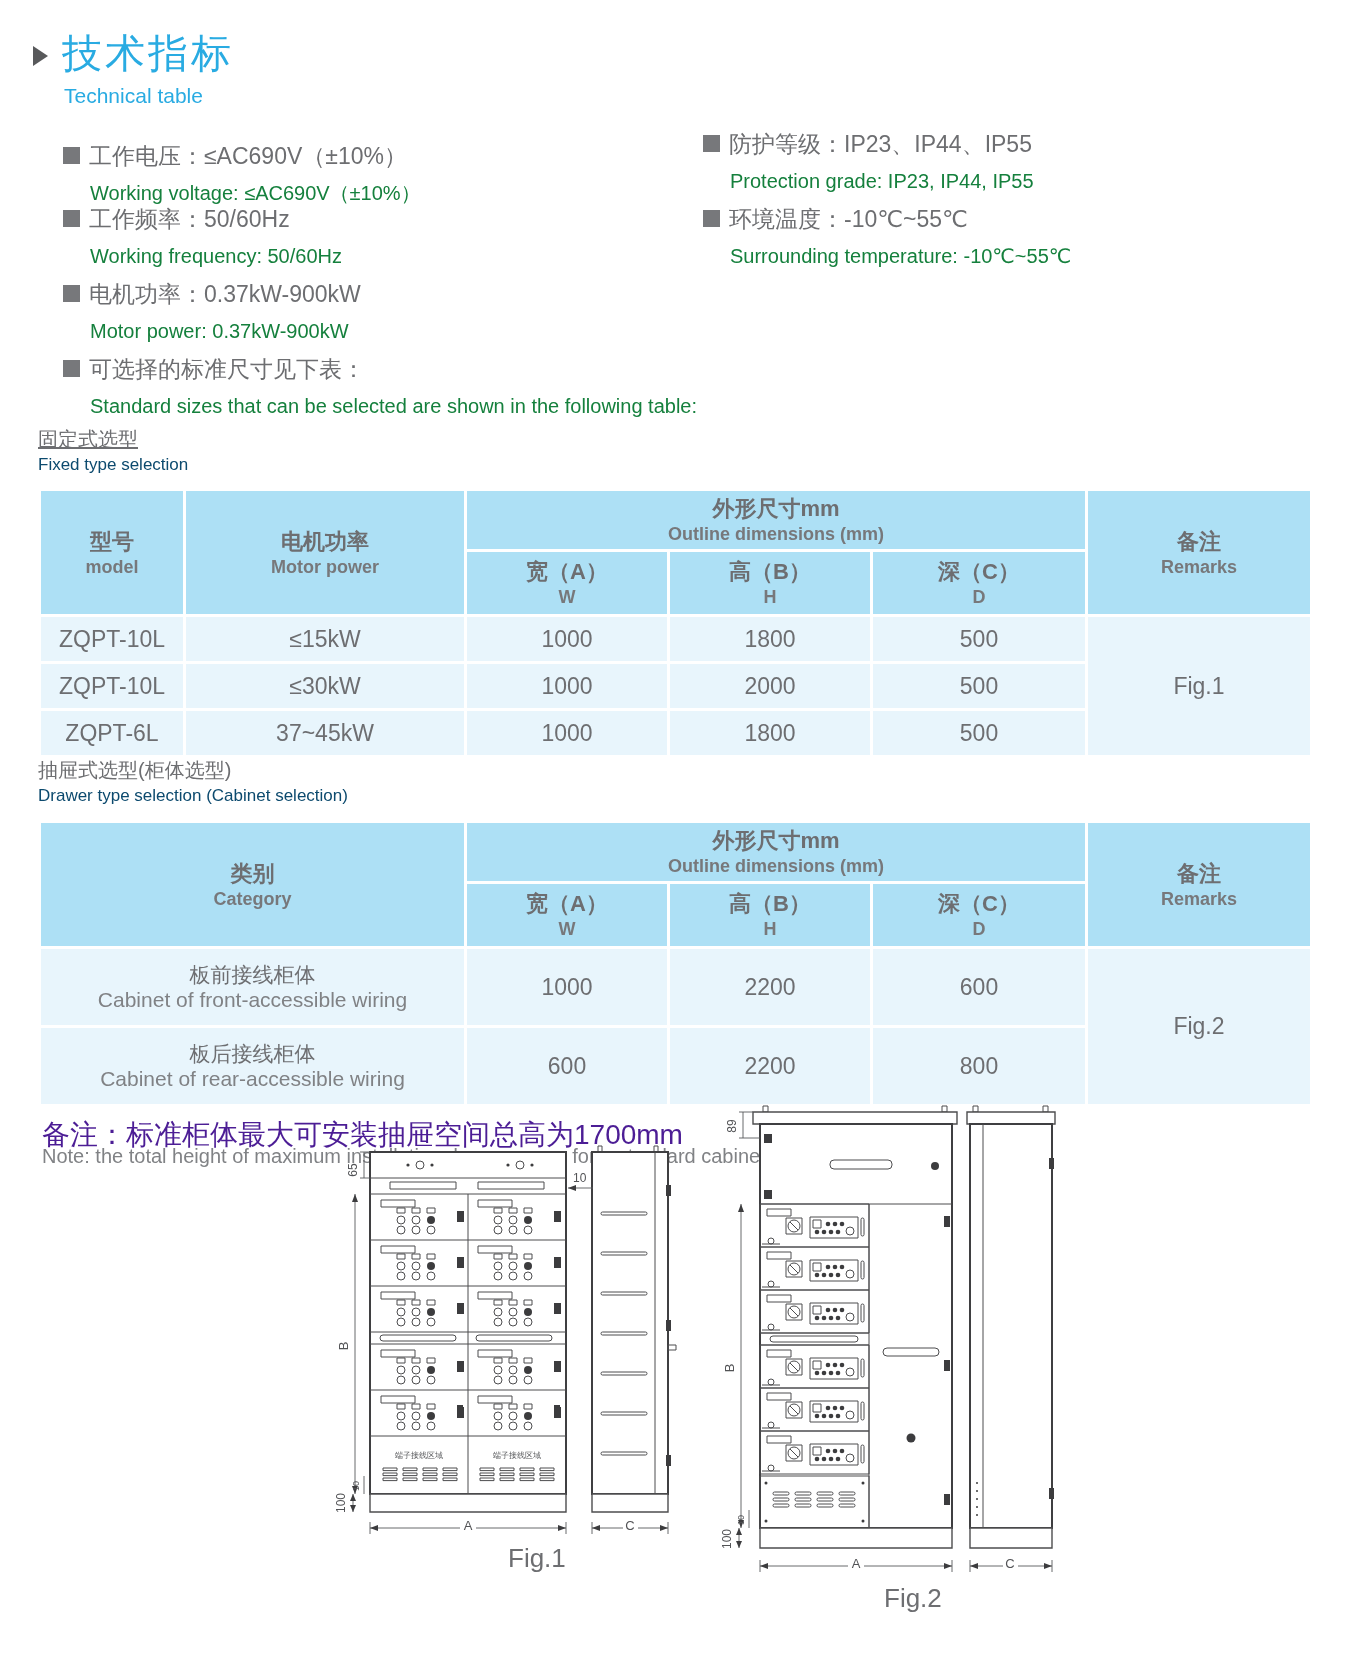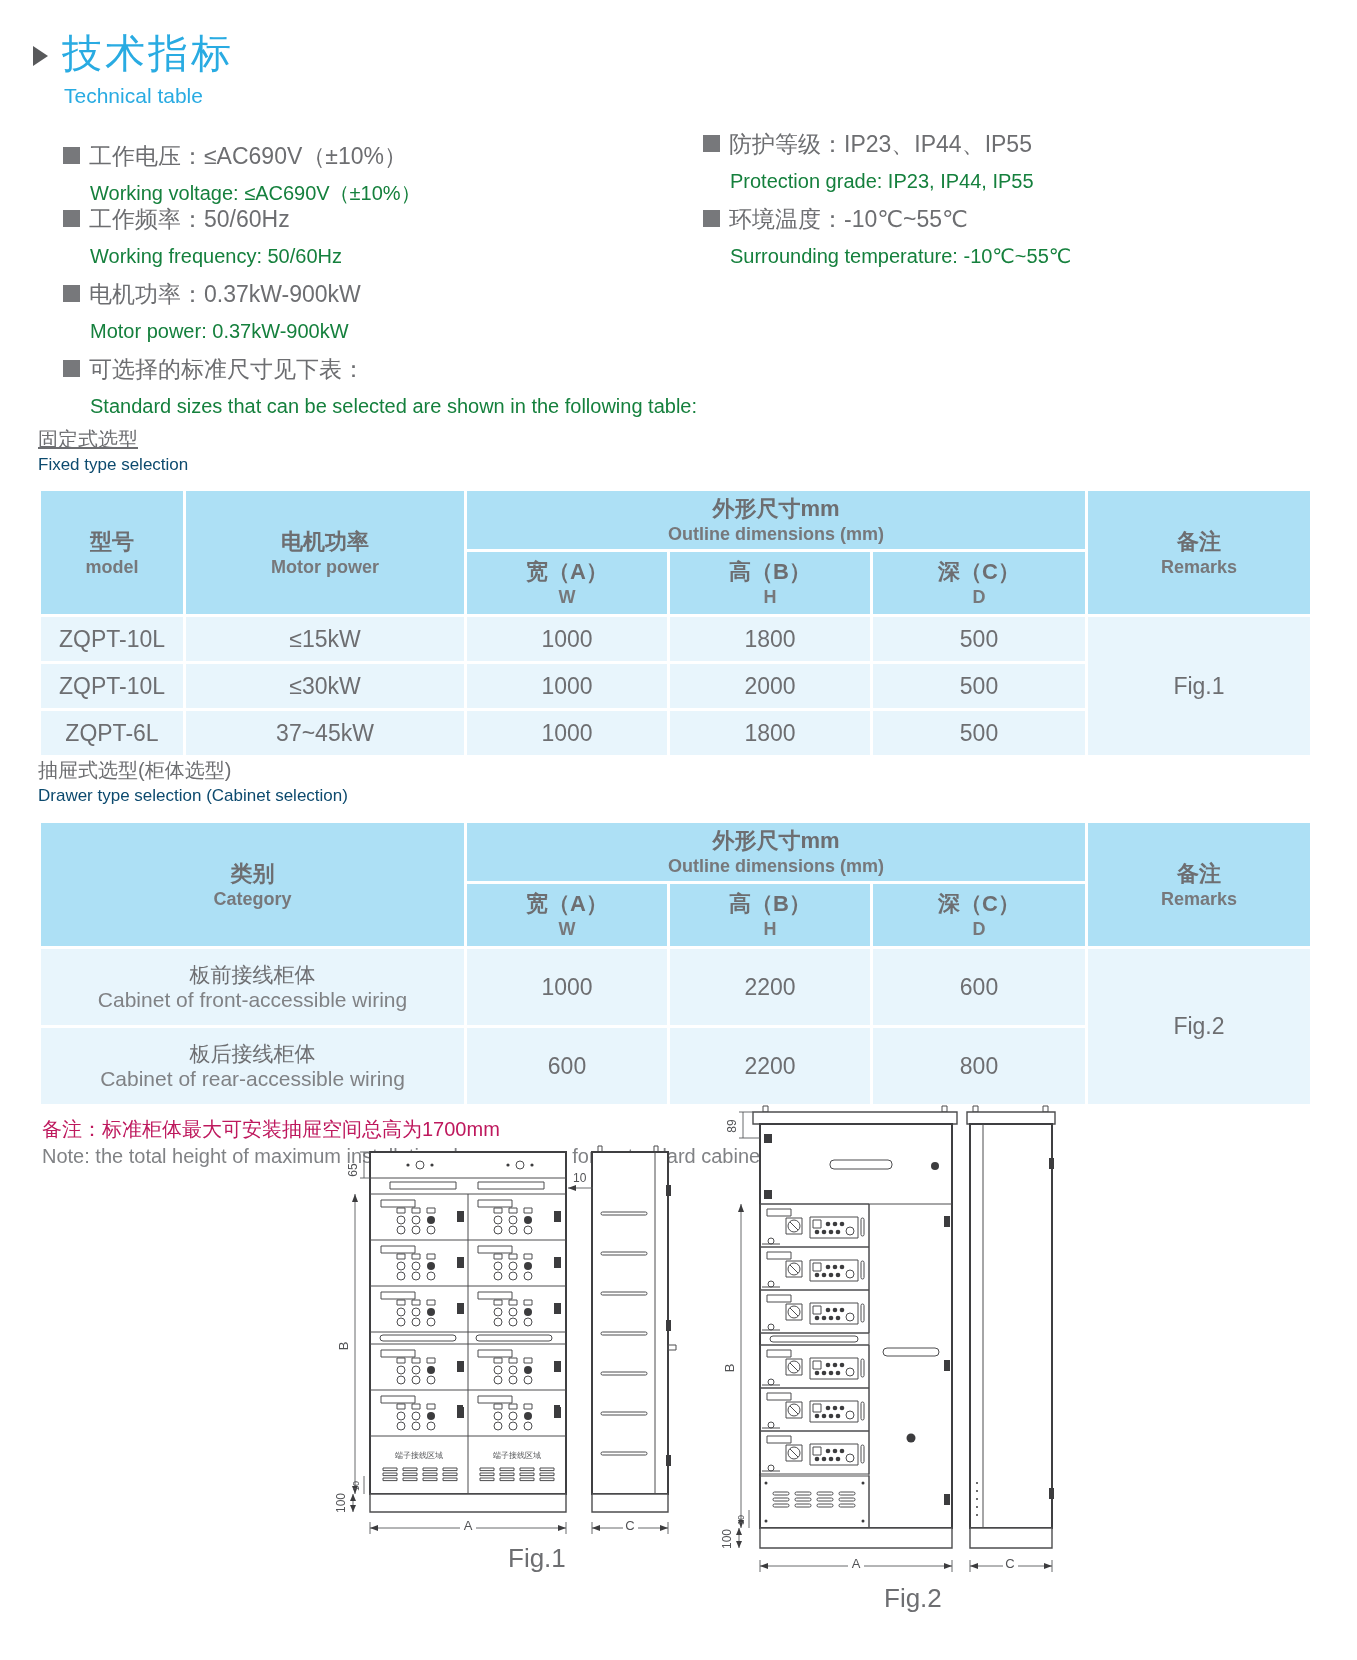--- a/index.html
+++ b/index.html
@@ -29,21 +29,21 @@
   .th-en{font-size:18px;color:#77787b;line-height:22px;}
   .td-val{font-size:23px;color:#6d6e71;}
   .td-cn{font-size:21px;color:#6d6e71;line-height:26px;}
   .td-en{font-size:21px;color:#808285;line-height:24px;}
   .remark-cell{font-size:23px;color:#6d6e71;}
   tr.hrow1 th{height:54px;}
   tr.hrow2 th{height:58px;}
   tbody.t1 tr{height:44px;border-radius:9px;}
   tbody.t2 tr{height:76px;}
   
-  .note-cn{position:absolute;font-size:20px;color:#be185d;}
+  .note-cn{position:absolute;font-size:28px;color:#4c1d95;}
   .note-en{position:absolute;font-size:20px;color:#808285;}
   
   .fig{position:absolute;}
   .fig *{vector-effect:non-scaling-stroke;}
   .fig .ln{stroke:#4d4d4f;fill:none;stroke-width:1;}
   .fig .ln2{stroke:#3f3f41;fill:#ffffff;stroke-width:2;}
   .fig .ln15{stroke:#4d4d4f;fill:#ffffff;stroke-width:1.4;}
   .fig .dk{fill:#3c3c3e;stroke:none;}
   .fig .dim{stroke:#58595b;fill:none;stroke-width:0.9;}
   .fig text{font-family:"Liberation Sans","DejaVu Sans",sans-serif;fill:#525356;}

